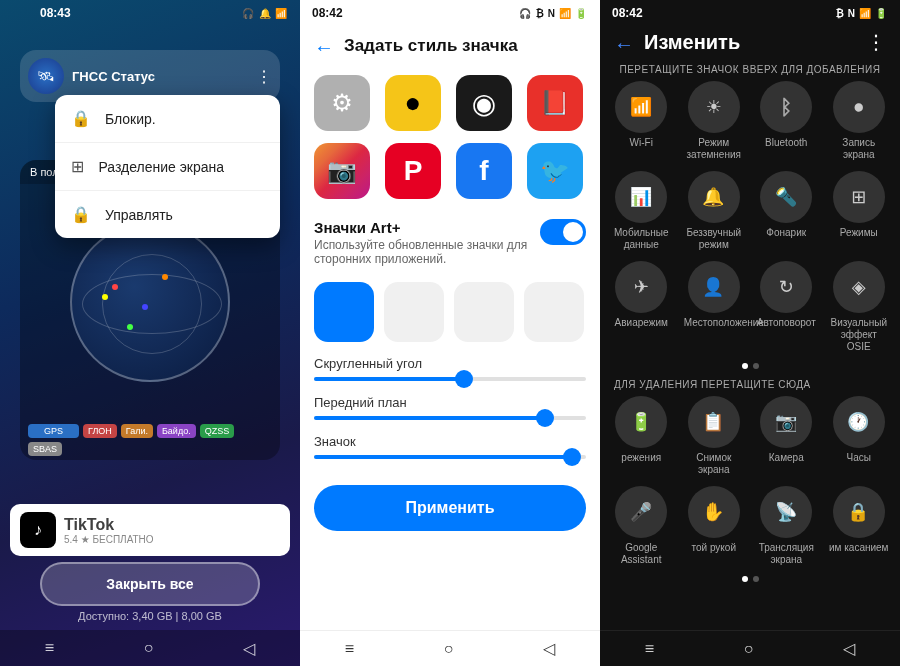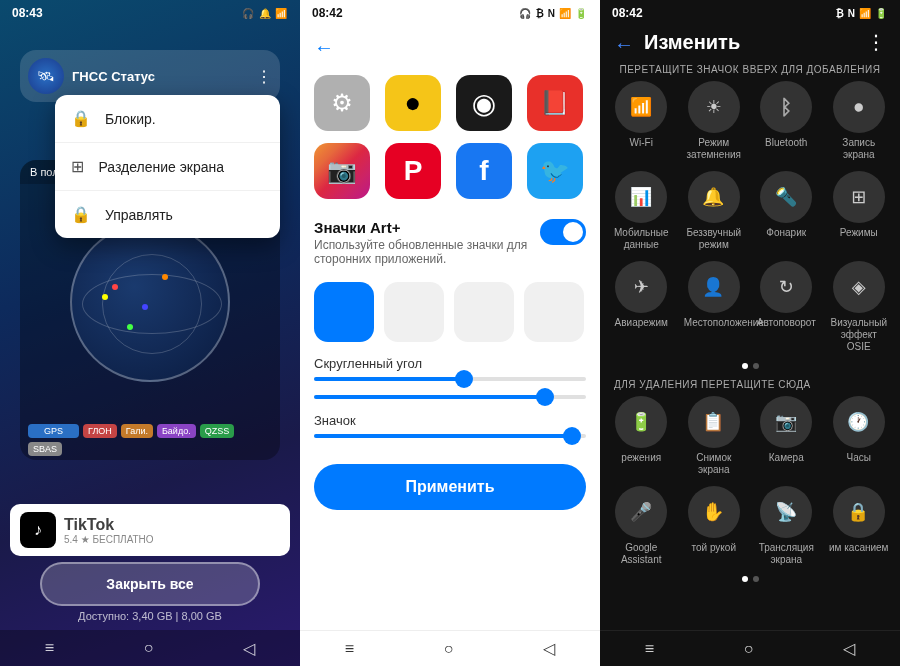--- a/index.html
+++ b/index.html
@@ -22,20 +22,21 @@
       background: linear-gradient(160deg, #0a4a6e 0%, #0d2a5c 40%, #1a1a4a 70%, #2a1a6e 100%);
     }
     .panel1-status-bar {
       display: flex;
       justify-content: space-between;
       align-items: center;
       padding: 6px 12px;
       color: white;
       font-size: 12px;
       font-weight: bold;
+      margin-left: 28px;
     }
     .status-icons { display: flex; gap: 4px; align-items: center; font-size: 10px; }
     .app-card {
       position: absolute;
       top: 50px;
       left: 20px;
       right: 20px;
       background: rgba(255,255,255,0.15);
       border-radius: 16px;
       padding: 8px;
@@ -524,20 +525,21 @@
       <span>🎧</span>
       <span>₿</span>
       <span>N</span>
       <span>📶</span>
       <span>🔋</span>
     </div>
   </div>
 
   <div class="panel2-header">
     <span class="back-arrow">←</span>
+    <span class="panel2-title">Задать стиль значка</span>
   </div>
 
   <div class="icons-grid">
     <button class="app-icon-btn icon-gear">⚙</button>
     <button class="app-icon-btn icon-yellow" style="font-size:28px;">●</button>
     <button class="app-icon-btn icon-dark" style="font-size:28px;">◉</button>
     <button class="app-icon-btn icon-red">📕</button>
     <button class="app-icon-btn icon-instagram">📷</button>
     <button class="app-icon-btn icon-pinterest" style="font-size:28px;font-weight:bold;">P</button>
     <button class="app-icon-btn icon-facebook" style="font-size:28px;font-weight:bold;color:white;">f</button>
@@ -560,20 +562,21 @@
     <div class="shape-preview"></div>
     <div class="shape-preview"></div>
   </div>
 
   <div class="slider-section">
     <div class="slider-label">Скругленный угол</div>
     <div class="slider-track">
       <div class="slider-fill" style="width:55%"></div>
       <div class="slider-thumb" style="left:55%"></div>
     </div>
+    <div class="slider-label">Передний план</div>
     <div class="slider-track">
       <div class="slider-fill" style="width:85%"></div>
       <div class="slider-thumb" style="left:85%"></div>
     </div>
     <div class="slider-label">Значок</div>
     <div class="slider-track">
       <div class="slider-fill" style="width:95%"></div>
       <div class="slider-thumb" style="left:95%"></div>
     </div>
   </div>

